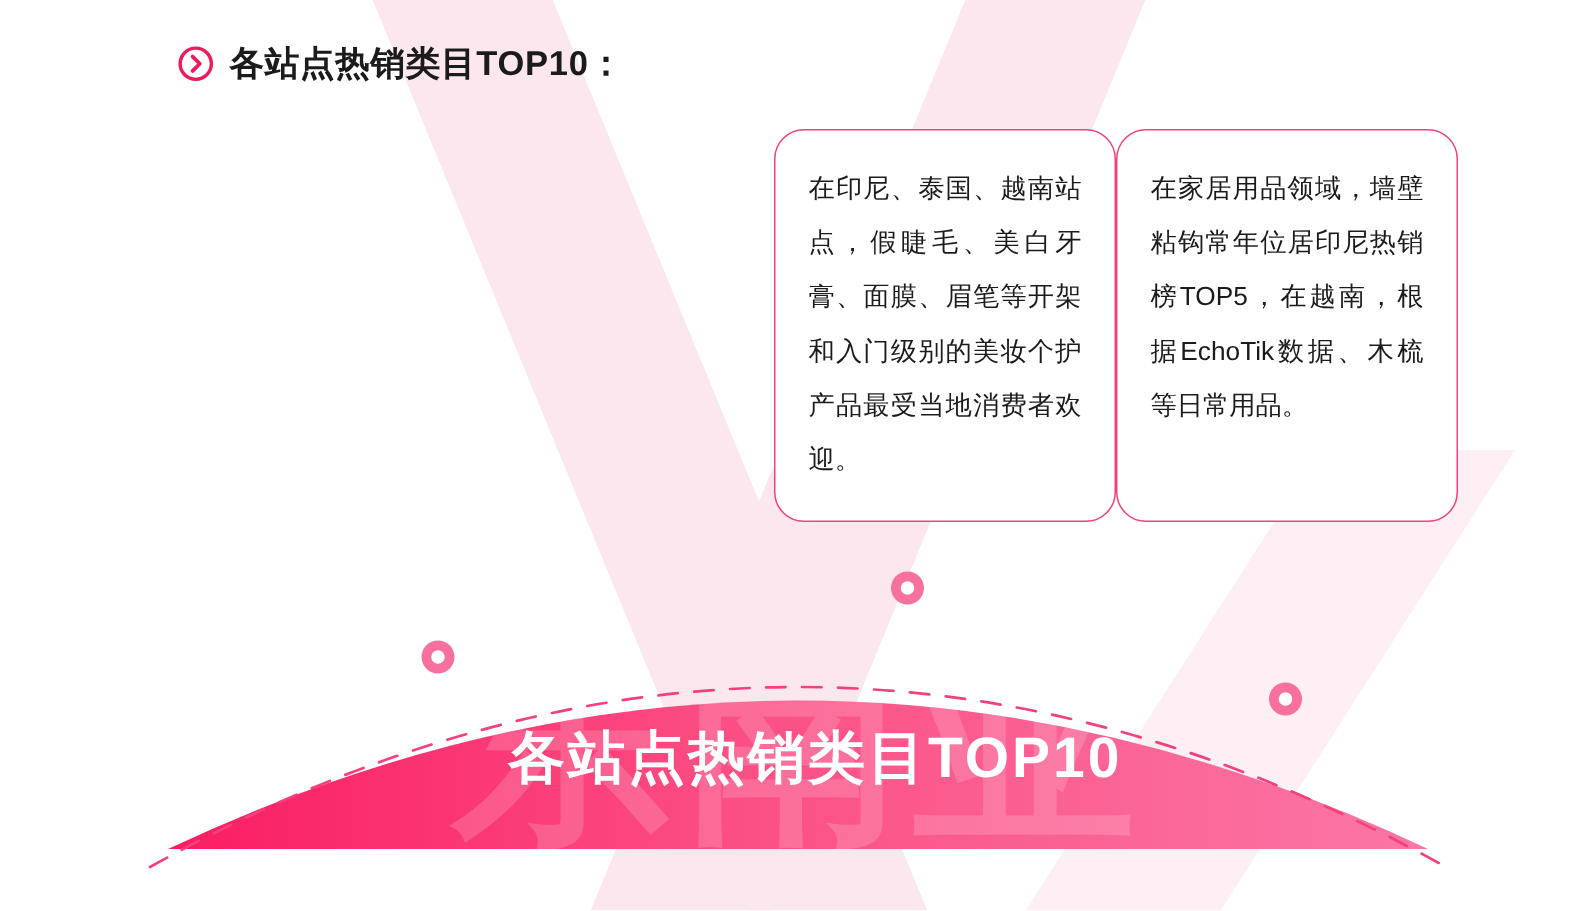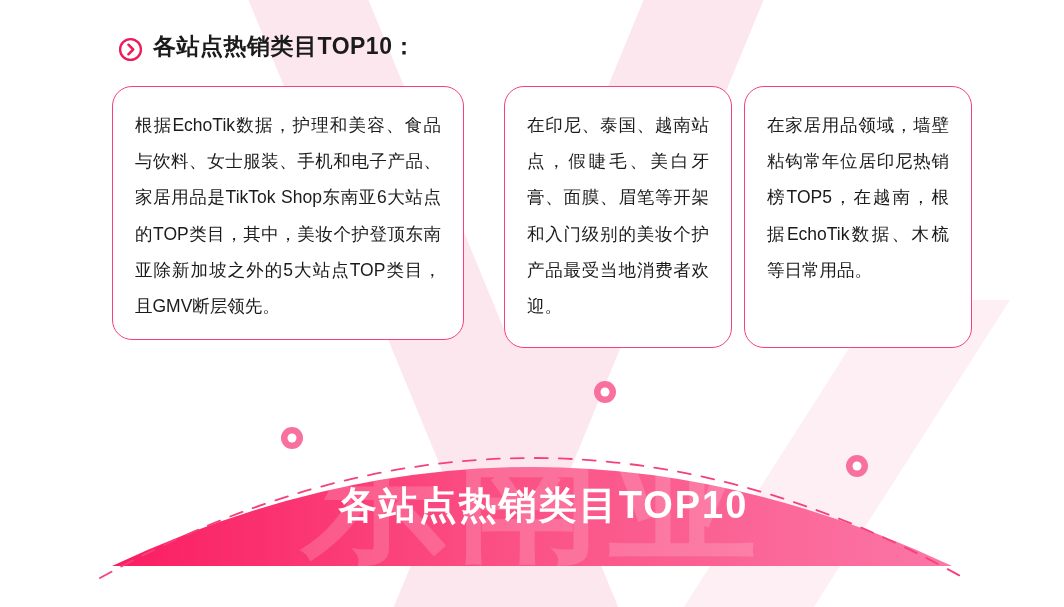--- a/index.html
+++ b/index.html
@@ -26,21 +26,21 @@
     pointer-events: none;
   }
 
   
   #heading {
     position: absolute;
     left: 118px;
     top: 22px;
     height: 40px;
     display: flex;
-    align-items: flex-end;
+    align-items: center;
     gap: 10px;
     z-index: 5;
   }
   #heading .bullet-icon {
     width: 25px;
     height: 25px;
     flex: 0 0 25px;
     display: block;
   }
   #heading .heading-text {
@@ -64,21 +64,21 @@
   .card p {
     margin: 0;
     font-size: 17.5px;
     line-height: 2.07;
     color: #1b1b1b;
     text-align: justify;
     text-justify: inter-character;
     letter-spacing: 0px;
   }
   #card-1 { left: 112px; top: 86px;  width: 352px; height: 254px; }
-  #card-2 { left: 504px; top: 86px;  width: 228px; height: 262px; }
+  #card-2 { left: 516px; top: 86px;  width: 228px; height: 262px; }
   #card-3 { left: 744px; top: 86px;  width: 228px; height: 262px; }
   #card-2 p, #card-3 p { font-size: 17.5px; }
 
   
   #connector-layer {
     position: absolute;
     inset: 0;
     z-index: 4;
     pointer-events: none;
   }
@@ -180,23 +180,20 @@
   </svg>
 
   <div id="heading">
     <svg class="bullet-icon" viewBox="0 0 24 24">
       <circle cx="12" cy="12" r="10" fill="none" stroke="#ED1A5C" stroke-width="2.2"></circle>
       <path d="M 10 7.4 L 14.6 12 L 10 16.6" fill="none" stroke="#ED1A5C" stroke-width="2.4" stroke-linecap="round" stroke-linejoin="round"></path>
     </svg>
     <span class="heading-text">各站点热销类目TOP10：</span>
   </div>
 
-  <div class="card" id="card-1">
-    <p>根据EchoTik数据，护理和美容、食品与饮料、女士服装、手机和电子产品、家居用品是TikTok Shop东南亚6大站点的TOP类目，其中，美妆个护登顶东南亚除新加坡之外的5大站点TOP类目，且GMV断层领先。</p>
-  </div>
 
   <div class="card" id="card-2">
     <p>在印尼、泰国、越南站点，假睫毛、美白牙膏、面膜、眉笔等开架和入门级别的美妆个护产品最受当地消费者欢迎。</p>
   </div>
 
   <div class="card" id="card-3">
     <p>在家居用品领域，墙壁粘钩常年位居印尼热销榜TOP5，在越南，根据EchoTik数据、木梳等日常用品。</p>
   </div>
 
 </div>

